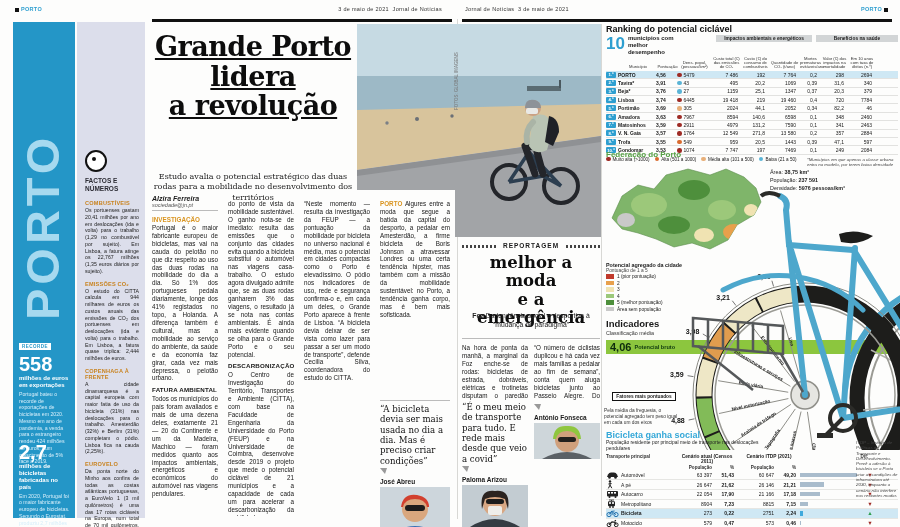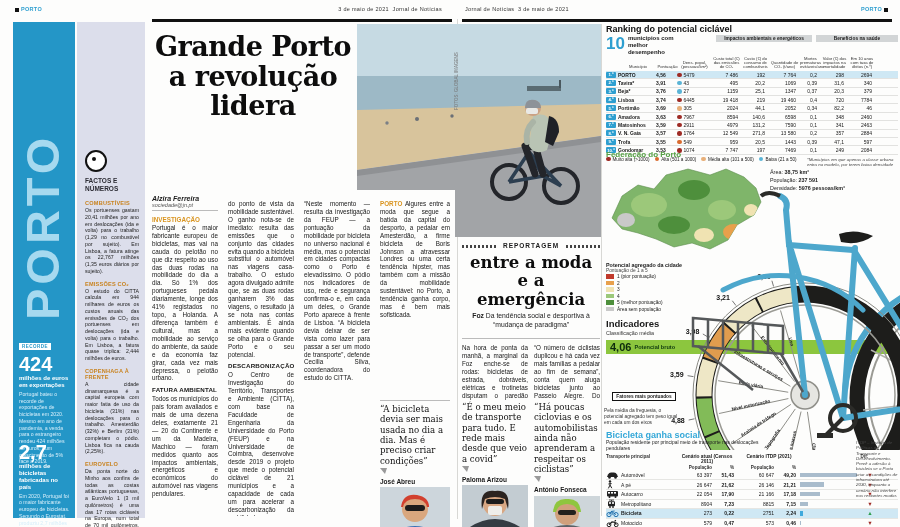--- a/index.html
+++ b/index.html
@@ -95,21 +95,21 @@
   <div class="abs masthead" style="right:10px;top:6px;"><b>PORTO</b><span class="sq"></span></div>
 
   <div class="abs rule" style="left:152px;top:19px;width:300px;"></div>
   <div class="abs rule" style="left:462px;top:19px;width:430px;"></div>
   <div class="abs gutter" style="left:457px;top:19px;height:500px;"></div>
 
   <div class="abs bluerail" style="left:13px;top:22px;width:62px;height:496px;">
     <div class="abs vporto" style="left:6px;top:8px;height:290px;">PORTO</div>
     <div class="abs" style="left:6px;top:312px;width:52px;">
       <span class="stat-tag">RECORDE</span>
-      <div class="stat-num">424</div>
+      <div class="stat-num">558</div>
       <div class="stat-label">milhões de euros em exportações</div>
       <div class="stat-text">Portugal bateu o recorde de exportações de bicicletas em 2020. Mesmo em ano de pandemia, a venda para o estrangeiro rendeu 424 milhões de euros, num crescimento de 5% face a 2019.</div>
     </div>
     <div class="abs" style="left:6px;top:418px;width:52px;">
       <div class="stat-num">2,7</div>
       <div class="stat-label">milhões de bicicletas fabricadas no país</div>
       <div class="stat-text">Em 2020, Portugal foi o maior fabricante europeu de bicicletas. Segundo o Eurostat, produziu 2,7 milhões de bicicletas. O setor (uma centena de empresas) cria 1900 empregos diretos e mais 1900 indiretos.</div>
     </div>
   </div>
 
@@ -121,25 +121,26 @@
         <div class="facto-text">Os portuenses gastam 20,41 milhões por ano em deslocações (ida e volta) para o trabalho (1,29 no combustível por sujeito). Em Lisboa, a fatura atinge os 22,767 milhões (1,35 euros diários por sujeito).</div>
         <div class="facto-head">EMISSÕES CO₂</div>
         <div class="facto-text">O estudo do CITTA calcula em 944 milhares de euros os custos anuais das emissões de CO₂ dos portuenses em deslocações (ida e volta) para o trabalho. Em Lisboa, a fatura quase triplica: 2,444 milhões de euros.</div>
         <div class="facto-head">COPENHAGA À FRENTE</div>
         <div class="facto-text">A cidade dinamarquesa é a capital europeia com maior fatia de uso da bicicleta (31%) nas deslocações para o trabalho. Amesterdão (32%) e Berlim (31%) completam o pódio. Lisboa fica na cauda (2,25%).</div>
         <div class="facto-head">EUROVELO</div>
         <div class="facto-text">Da ponta norte do Minho aos confins de todas as costas atlânticas portuguesas, a EuroVelo 1 (3 mil quilómetros) é uma das 17 rotas cicláveis na Europa, num total de 70 mil quilómetros. Quando o projeto da Federação Europeia de Ciclistas estiver concluído, a soma das ciclovias transcontinentais ascenderá a 90 mil quilómetros.</div>
       </div>
   </div>
 
-  <div class="abs headline" style="left:150px;top:32px;width:206px;" id="hl-main">
+  <div class="abs headline" style="left:150px;top:32px;width:206px;text-decoration:underline;" id="hl-main">
       <div>Grande Porto</div>
+      <div>lidera</div>
       <div>a revolução</div>
-      <div>lidera</div>
-    </div>
+    </div>
+  <div class="abs deck" style="left:152px;top:172px;width:202px;">Estudo avalia o potencial estratégico das duas rodas para a mobilidade no desenvolvimento dos territórios</div>
 
   <div class="abs" style="left:357px;top:24px;width:244px;height:213px;clip-path:polygon(0 0,244px 0,244px 213px,98px 213px,98px 166px,0 166px);">
     <svg width="244" height="213" viewBox="0 0 244 213">
       <rect x="0" y="0" width="244" height="80" fill="#c6dae3"></rect>
       <rect x="0" y="52" width="244" height="34" fill="#9db9c6"></rect>
       <rect x="170" y="62" width="34" height="5" fill="#5a6b72"></rect>
       <rect x="202" y="56" width="2" height="8" fill="#4a585e"></rect>
       <polygon points="0,86 244,80 244,112 0,146" fill="#d8c49c"></polygon>
       <polygon points="0,146 244,112 244,213 0,213" fill="#a2a4a7"></polygon>
       <polygon points="0,146 244,112 244,118 0,152" fill="#8f9194"></polygon>
@@ -202,21 +203,21 @@
       <rect x="25" y="18" width="20" height="6" rx="3" fill="#1c1c1c"></rect>
     </svg>
   </div>
 
   <div class="abs kicker" style="left:462px;top:242px;width:138px;">
     <span class="squig"></span>
     <span style="margin:0 4px;">REPORTAGEM</span>
     <span class="squig"></span>
   </div>
   <div class="abs h2" style="left:462px;top:254px;width:138px;" id="hl-rep">
-      <div>entre a moda</div>
+      <div>melhor a moda</div>
       <div>e a emergência</div>
     </div>
   <div class="abs deck2" style="left:470px;top:312px;width:122px;">
     <b>Foz</b>
     <span>Da tendência social e desportiva à “mudança de paradigma”</span>
   </div>
   <div class="abs hr" style="left:462px;top:338px;width:138px;"></div>
 
   <div class="abs coltext" style="left:462px;top:344px;width:66px;height:56px;">
     <span>Na hora de ponta da manhã, a marginal da Foz enche-se de rodas: bicicletas de estrada, dobráveis, elétricas e trotinetas disputam o paredão com quem caminha. Desde o início da pandemia, garantem os lojistas, a procura por duas rodas nunca mais parou de crescer.</span>
@@ -232,21 +233,20 @@
     <svg width="66" height="42" viewBox="0 0 66 42" style="margin-top:2px;">
       <rect width="66" height="42" fill="#c3ccd2"></rect>
       <path d="M8 42 Q33 26 58 42 Z" fill="#343b42"></path>
       <circle cx="33" cy="19" r="12" fill="#d8a783"></circle>
       <path d="M20 24 Q17 4 33 6 Q49 4 46 24 L43 14 Q33 10 23 14 Z" fill="#2b2320"></path>
       <rect x="24" y="14" width="18" height="5" rx="2.5" fill="#1c1c1c"></rect>
       <rect x="26" y="21" width="14" height="9" rx="2" fill="#efeeea"></rect>
     </svg>
   </div>
   <div class="abs" style="left:534px;top:402px;width:66px;">
-    <div class="quote">“Há poucas ciclovias e os automobilistas ainda não aprenderam a respeitar os ciclistas”</div>
     <div class="qtail"></div>
     <div class="qname">António Fonseca</div>
     <svg width="66" height="36" viewBox="0 0 66 36" style="margin-top:2px;">
       <rect width="66" height="36" fill="#ced6da"></rect>
       <path d="M8 36 Q33 22 58 36 Z" fill="#5b6166"></path>
       <circle cx="33" cy="17" r="12" fill="#d0a07c"></circle>
       <path d="M19 16 Q20 2 33 3 Q46 2 47 16 L44 16 Q42 8 33 8 Q24 8 22 16 Z" fill="#8fc63f"></path>
       <rect x="24" y="14" width="18" height="5" rx="2.5" fill="#23201d"></rect>
     </svg>
   </div>

